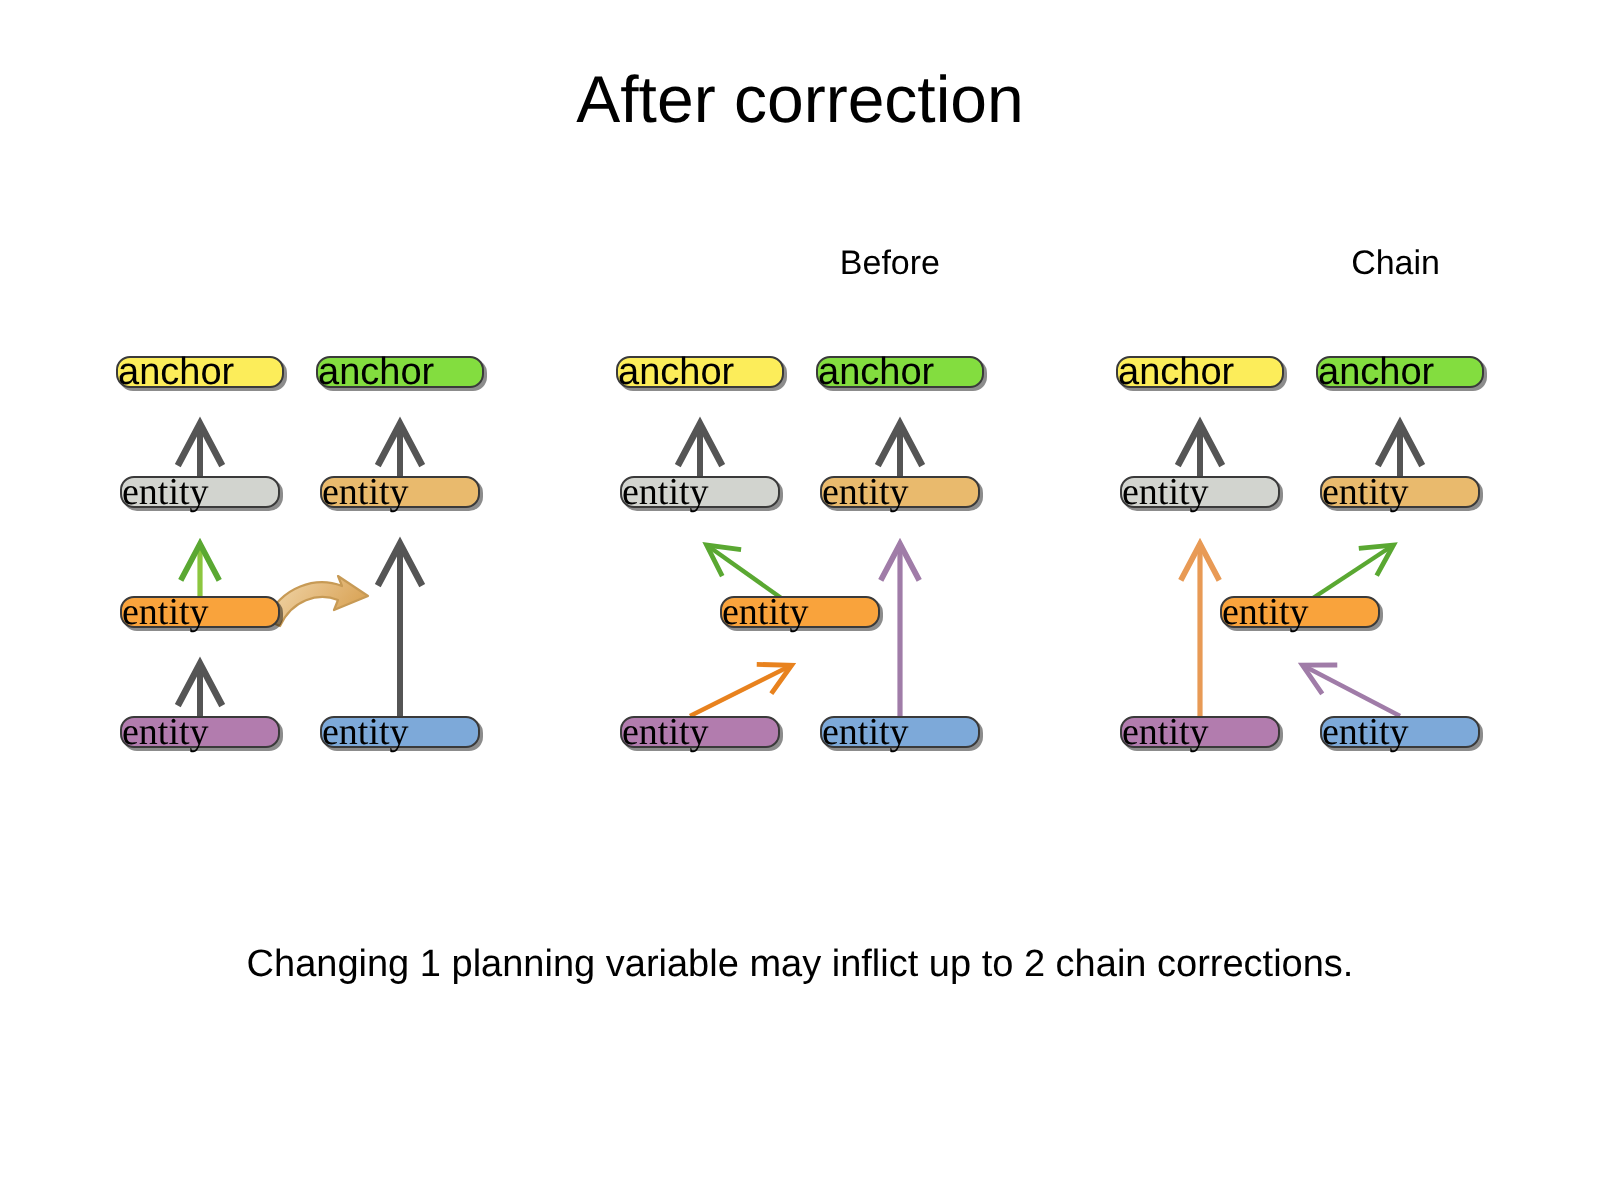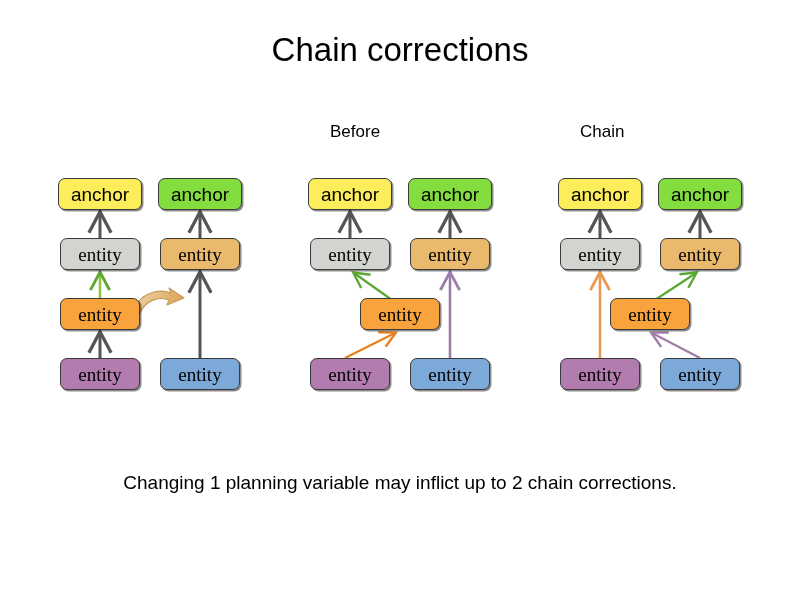--- a/index.html
+++ b/index.html
@@ -25,21 +25,21 @@
     font-size: 33px;
     line-height: 44px;
     font-weight: normal;
     color: #000;
   }
 
   .panel-label {
     position: absolute;
     font-size: 17px;
     line-height: 22px;
-    text-align: left;
+    text-align: right;
     color: #000;
   }
   #label-before { left: 330px; top: 121px; width: 140px; }
   #label-after  { left: 580px; top: 121px; width: 140px; }
 
   #caption {
     position: absolute;
     left: 0;
     top: 470px;
     width: 800px;
@@ -61,48 +61,47 @@
     position: absolute;
     left: 0;
     top: 0;
     width: 800px;
     height: 600px;
     overflow: visible;
   }
 
   .node {
     position: absolute;
-    height: 32px;
+    height: 16px;
     box-sizing: border-box;
     border: 1.5px solid #3a3a3a;
     border-radius: 7px;
     display: flex;
     align-items: center;
-    justify-content: center;
     font-size: 19px;
     line-height: 19px;
     color: #000;
     box-shadow: 1.5px 1.5px 0 rgba(0,0,0,0.45);
     z-index: 5;
   }
   .node.w-anchor { width: 84px; }
   .node.w-entity { width: 80px; font-family: Liberation Serif, serif; }
 
   .c-yellow { background: #fced5a; }
   .c-green  { background: #83dd3f; }
   .c-grey   { background: #d2d4cf; }
   .c-tan    { background: #e9ba6d; }
   .c-orange { background: #f9a33c; }
   .c-purple { background: #b27cae; }
   .c-blue   { background: #7da9d9; }
 </style>
 </head>
 <body>
 
-<div id="page-title">Chain corrections</div>
+<div id="page-title">After correction</div>
 
 <div class="panel-label" id="label-before">Before</div>
 <div class="panel-label" id="label-after">Chain</div>
 
 <div id="diagram">
 
   <svg id="edges" viewBox="0 0 800 600">
     <defs>
       <marker id="ah-grey" markerWidth="9" markerHeight="9" refX="7.2" refY="4.5" orient="auto" markerUnits="strokeWidth">
         <path d="M0.6,0.8 L7.6,4.5 L0.6,8.2" fill="none" stroke="#555555" stroke-width="1.1"></path>

